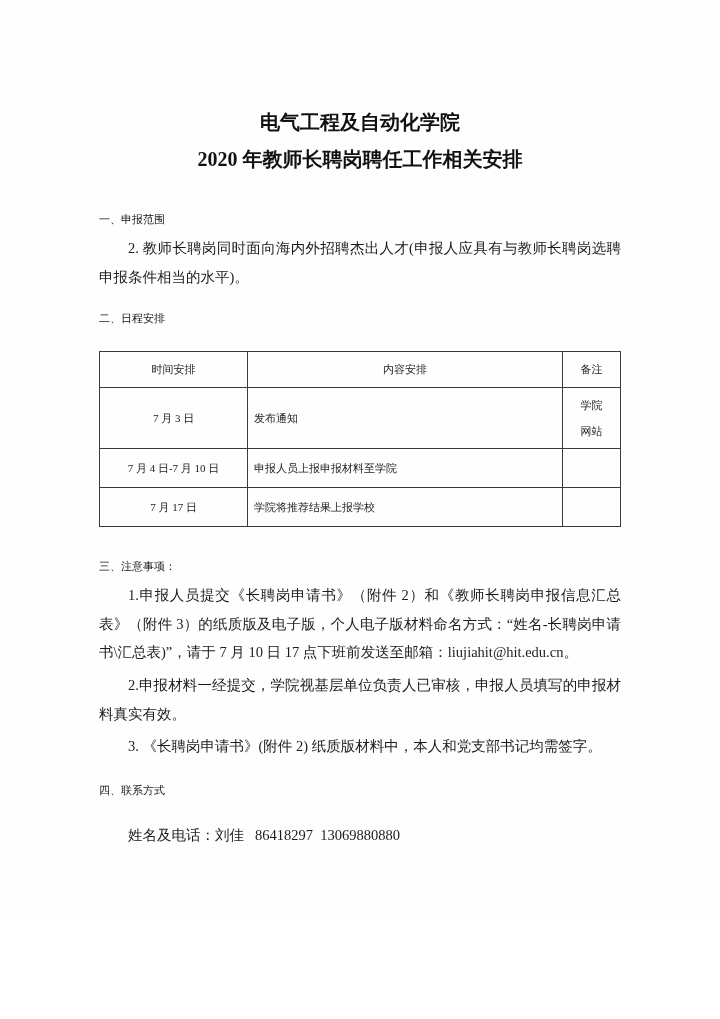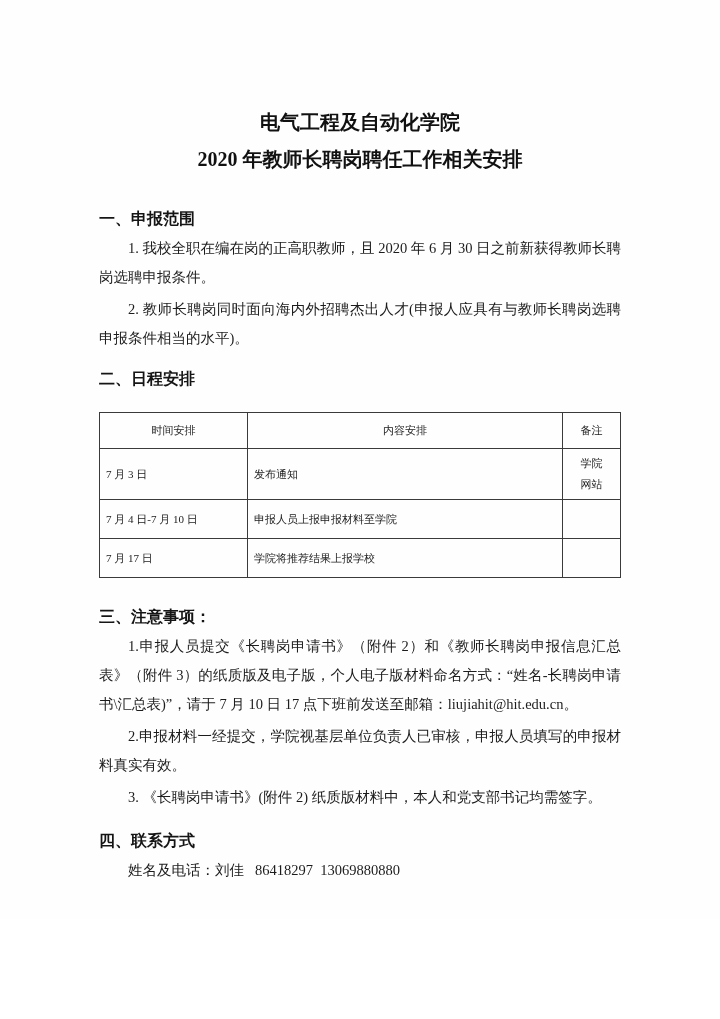--- a/index.html
+++ b/index.html
@@ -24,22 +24,22 @@
   .doc-title {
     text-align: center;
     font-weight: bold;
     font-size: 20px;
     line-height: 37px;
     color: #111;
     font-family: "Liberation Serif", "DejaVu Serif", serif;
   }
   .section-heading {
     font-family: "Liberation Sans", "DejaVu Sans", sans-serif;
-    font-weight: bold;
-    font-size: 16px;
+    font-weight: normal;
+    font-size: 11px;
     line-height: 22px;
     color: #151515;
     margin-top: 26px;
   }
   .section-heading.first {
     margin-top: 30px;
   }
   .para {
     font-size: 14.5px;
     line-height: 28.6px;
@@ -58,41 +58,40 @@
     border: 1px solid #3a3a3a;
     font-size: 11px;
     font-weight: normal;
     color: #1c1c1c;
     padding: 4px 6px;
     vertical-align: middle;
   }
   .col-time  { width: 148px; }
   .col-note  { width: 58px;  }
   .schedule-table th { text-align: center; height: 27px; }
-  .cell-time { text-align: left; height: 30px; }
+  .cell-time { text-align: center; height: 30px; }
   .cell-content { text-align: left; padding-left: 12px; }
-  .cell-note { text-align: center; white-space: pre-line; line-height: 21px; }
+  .cell-note { text-align: center; white-space: pre-line; line-height: 26px; }
   .contact-line {
     font-size: 14.5px;
     line-height: 28px;
-    margin-top: 4px;
+    margin-top: 20px;
     text-indent: 2em;
     white-space: pre-wrap;
   }
 </style>
 </head>
 <body>
 
 <div class="page">
 
   <div class="doc-title">电气工程及自动化学院</div>
   <div class="doc-title">2020 年教师长聘岗聘任工作相关安排</div>
 
   <div class="section-heading first">一、申报范围</div>
-  <p class="para">1.  我校全职在编在岗的正高职教师，且 2020 年 6 月 30 日之前新获得教师长聘岗选聘申报条件。</p>
   <p class="para">2.  教师长聘岗同时面向海内外招聘杰出人才(申报人应具有与教师长聘岗选聘申报条件相当的水平)。</p>
 
   <div class="section-heading" style="margin-top:16px;">二、日程安排</div>
 
   <table class="schedule-table">
     <colgroup>
       <col class="col-time">
       <col>
       <col class="col-note">
     </colgroup>

